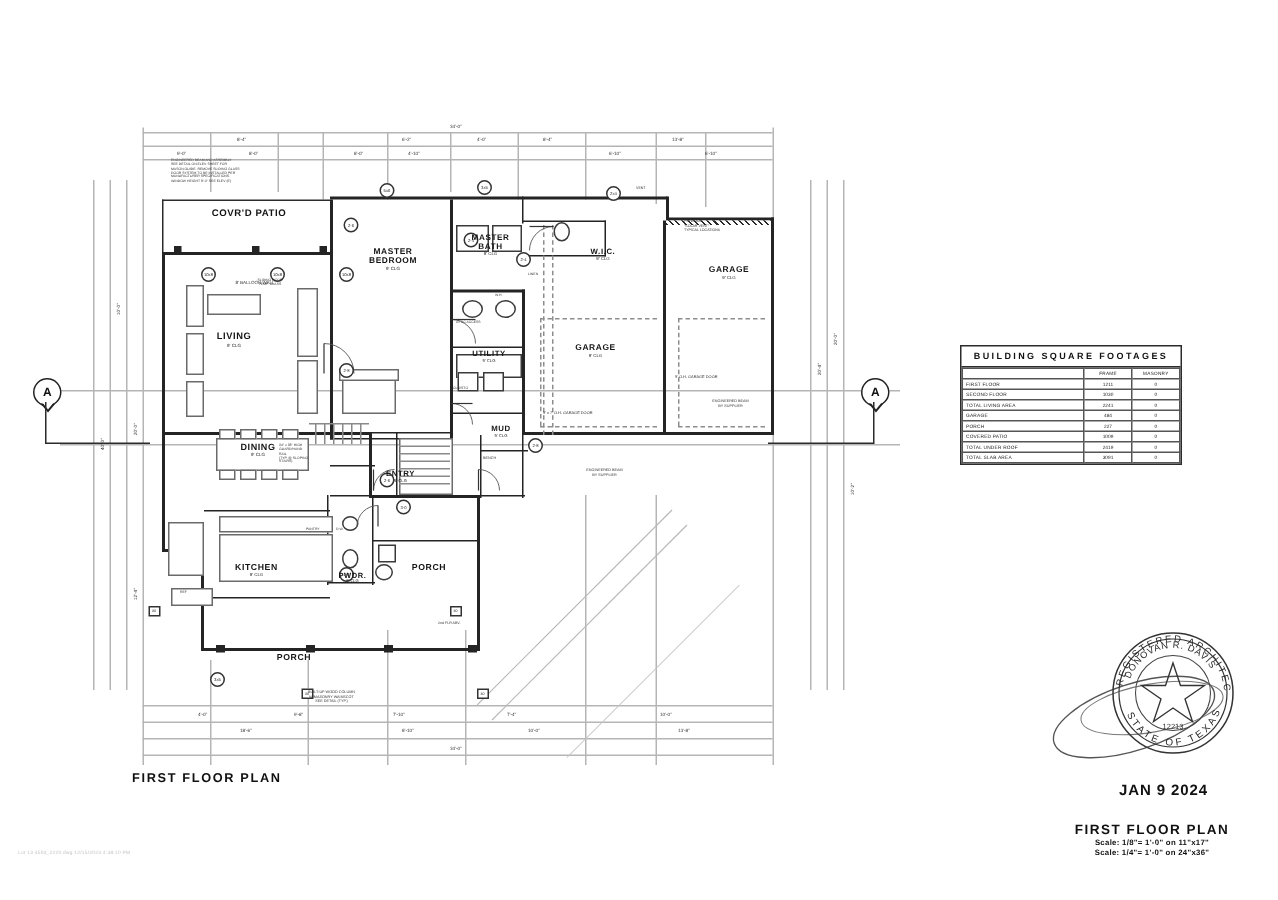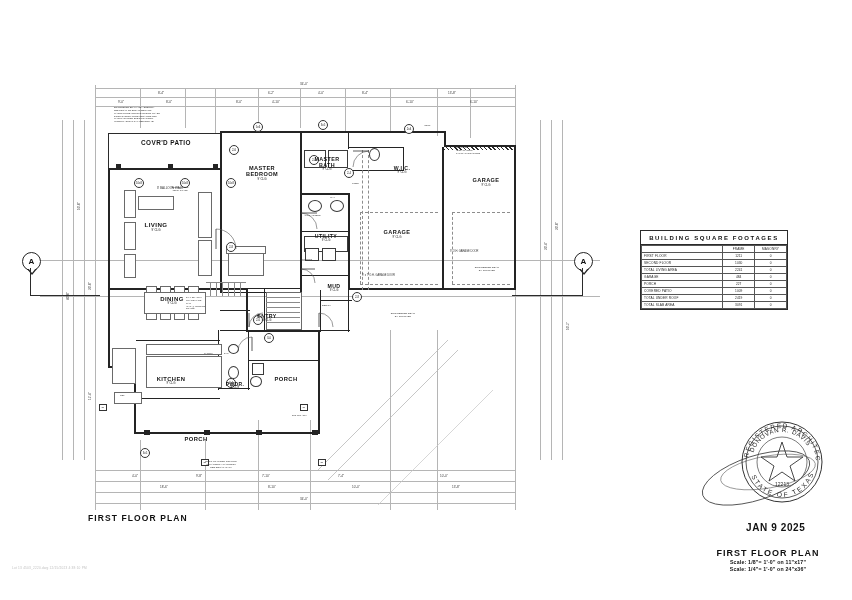--- a/index.html
+++ b/index.html
@@ -546,21 +546,21 @@
       </text>
       <text font-size="6.6" font-family="Liberation Sans, sans-serif" fill="#2a2a2a" letter-spacing="2">
         <textPath href="#arcBot" startOffset="12%">STATE OF TEXAS</textPath>
       </text>
       <text x="88" y="74" font-size="5" text-anchor="middle" font-family="Liberation Sans, sans-serif" fill="#2a2a2a">12213</text>
     </svg>
   </div>
 
   <div id="plancaption" style="left:88px;top:513px;">FIRST FLOOR PLAN</div>
 
-  <div id="datestamp" style="left:746px;top:522px;">JAN 9 2025</div>
+  <div id="datestamp" style="left:746px;top:522px;">JAN 9 2024</div>
 
   <div id="titleblock" style="left:688px;top:548px;width:160px;">
     <div class="tb1">FIRST FLOOR PLAN</div>
     <div class="tbs">Scale: 1/8"= 1'-0" on 11"x17"</div>
     <div class="tbs">Scale: 1/4"= 1'-0" on 24"x36"</div>
   </div>
 
   <div id="filestamp" style="left:12px;top:566px;">Lot 13 4503_2220.dwg  12/15/2023  4:38:10 PM</div>
 
 </div>

